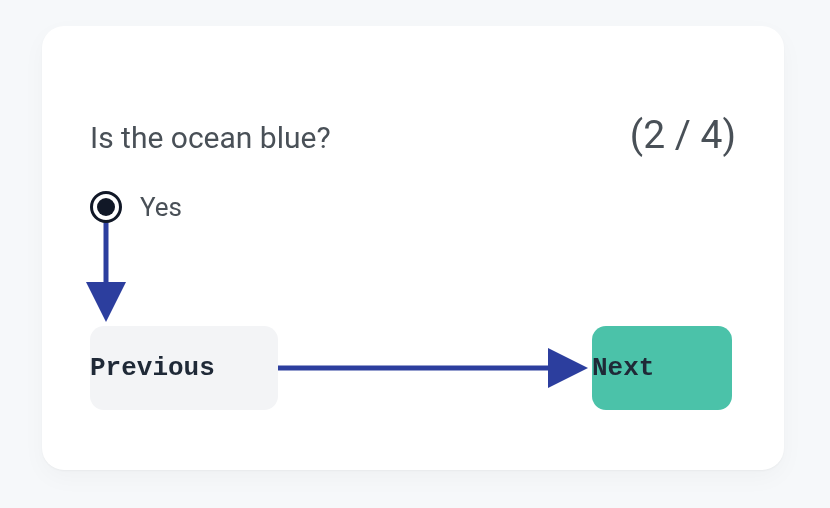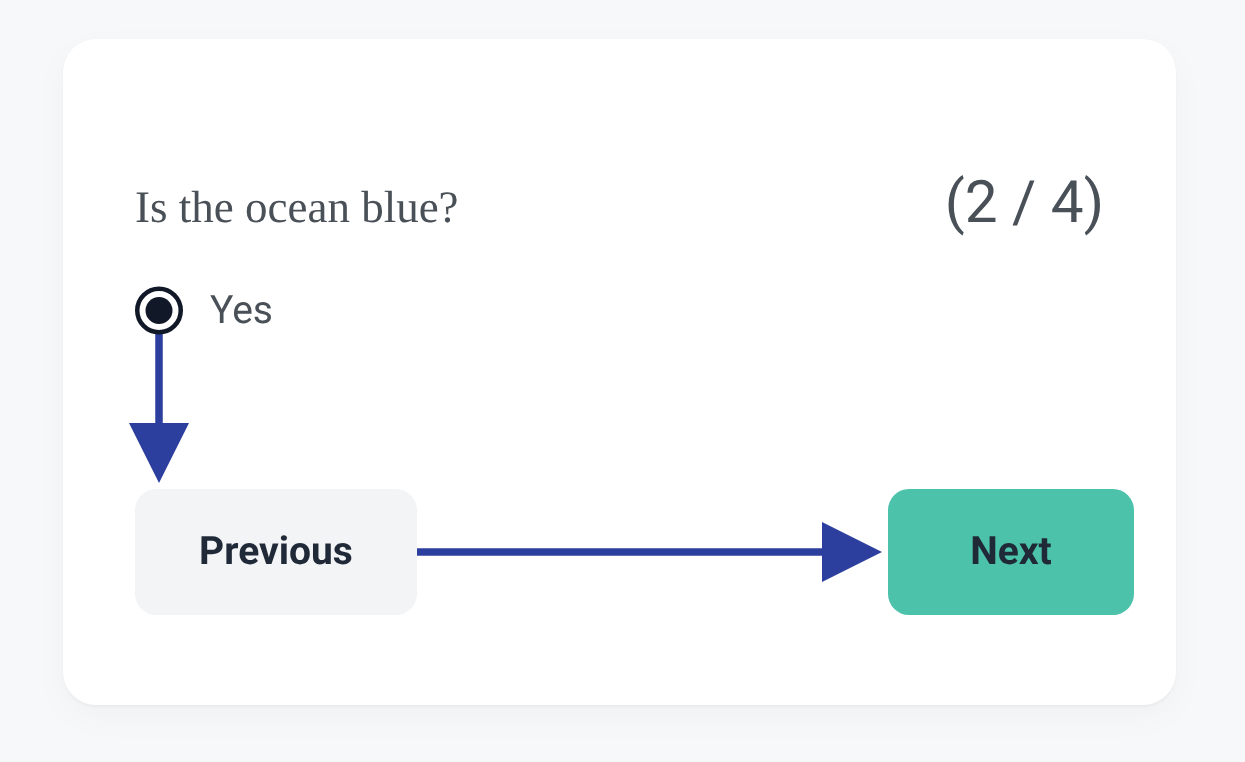--- a/index.html
+++ b/index.html
@@ -26,21 +26,20 @@
     position: absolute;
     left: 48px; right: 48px; top: 86px;
     display: flex;
     justify-content: space-between;
     align-items: baseline;
   }
   .question {
     font-size: 30px;
     font-weight: 400;
     color: #495057;
-    font-family: Liberation Serif, serif;
   }
   .counter {
     font-size: 39px;
     color: #495057;
   }
   .options {
     position: absolute;
     left: 48px; top: 158px;
   }
   .option {
@@ -64,34 +63,35 @@
     background: #111827;
   }
   .option-label {
     font-size: 26px;
     color: #495057;
   }
   .btn {
     position: absolute;
     height: 84px;
     border-radius: 14px;
-    display: flex; align-items: center; justify-content: center;
+    display: flex; align-items: center; justify-content: flex-start;
     font-size: 26px;
     font-weight: 700;
     color: #1f2937;
     cursor: pointer;
+    font-family: Liberation Mono, monospace;
   }
   .btn-prev {
     left: 48px; top: 300px;
     width: 188px;
     background: #f3f4f6;
   }
   .btn-next {
     left: 550px; top: 300px; 
-    width: 164px;
+    width: 140px;
     background: #4bc2a9;
     color: #1f2937;
   }
   svg.overlay {
     position: absolute;
     left: 0; top: 0;
     width: 742px; height: 444px;
     pointer-events: none;
   }
 </style>

